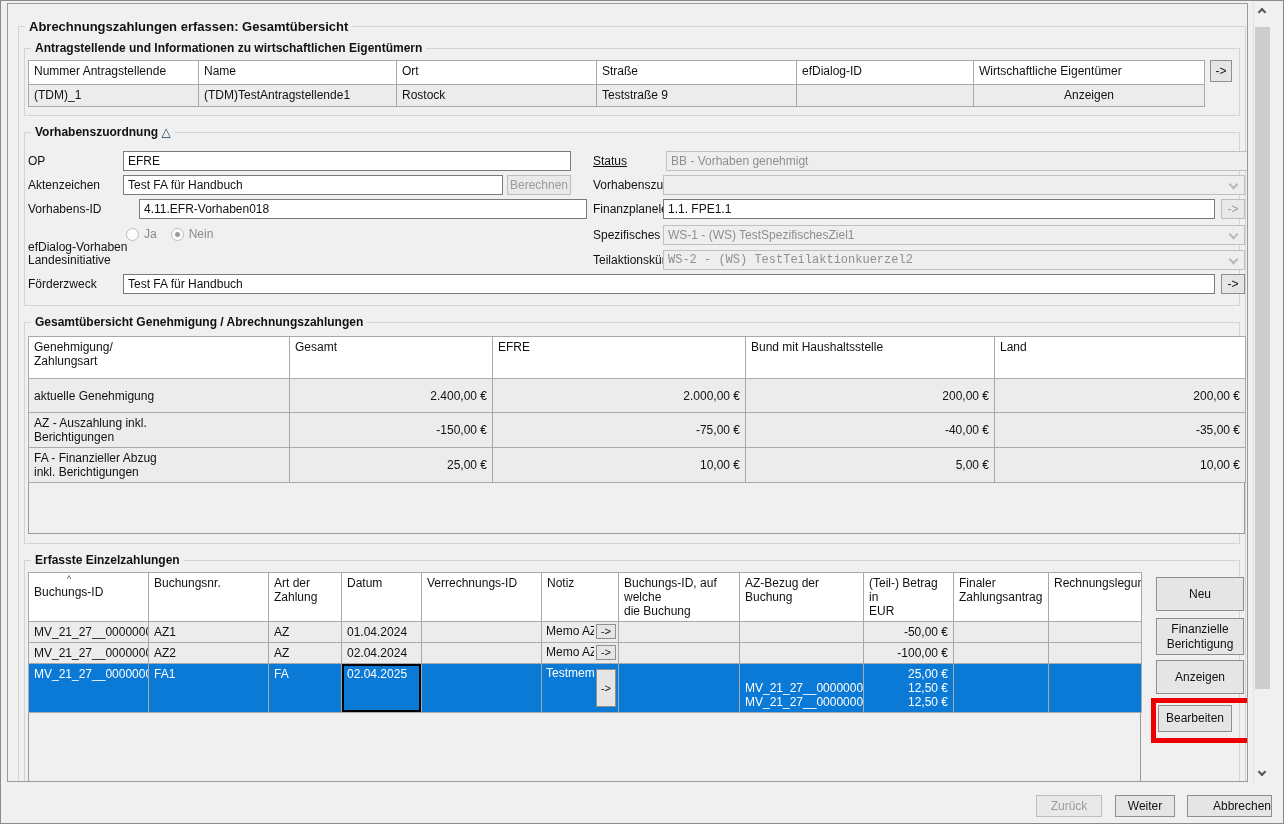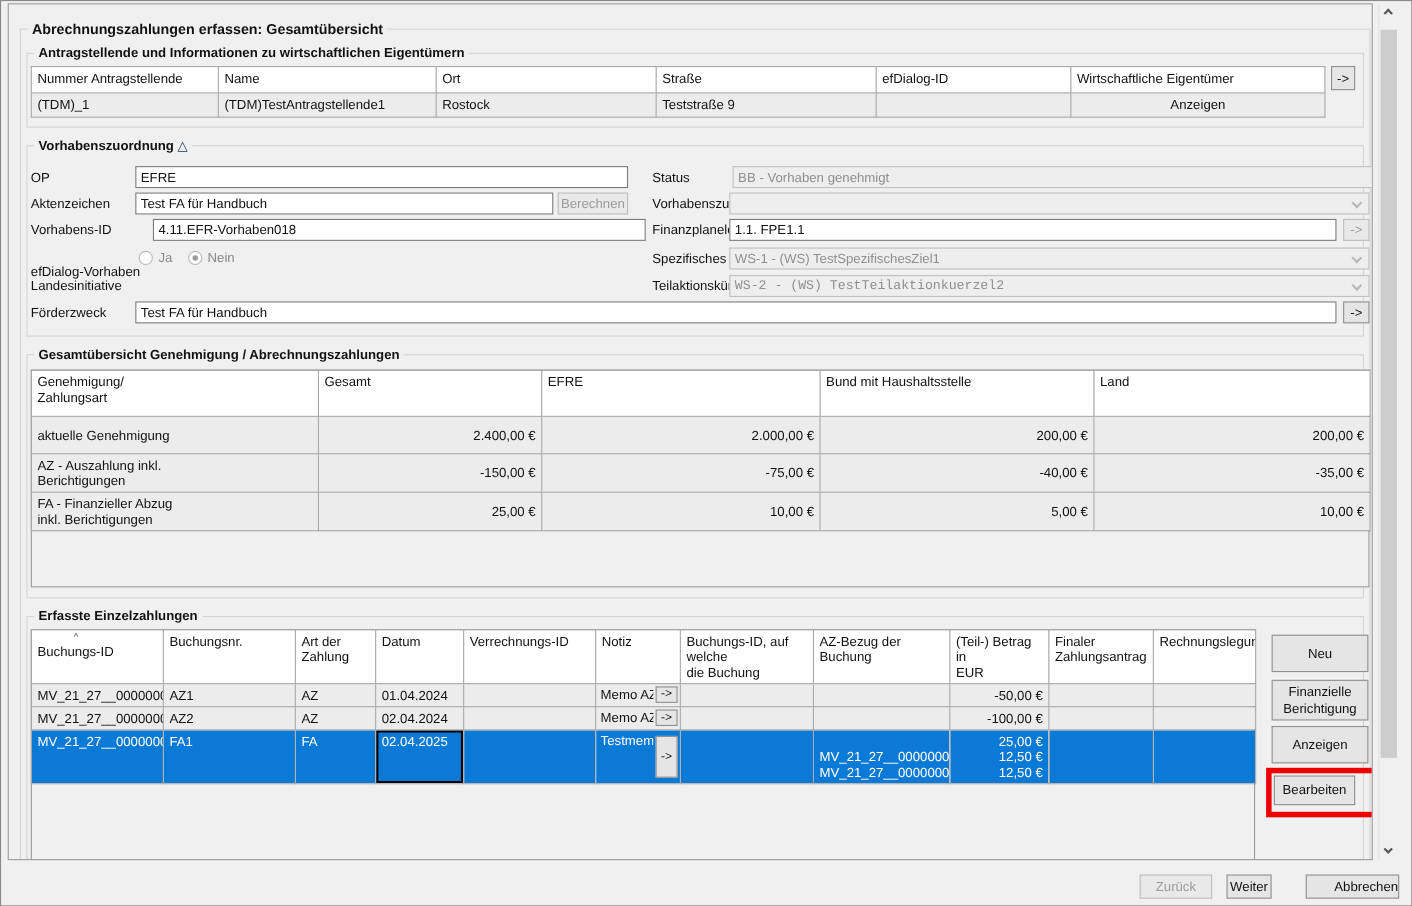--- a/index.html
+++ b/index.html
@@ -126,21 +126,21 @@
           <span>Nein</span>
         </span>
     </div>
 
     <div class="lbl" style="left:20px; top:249px;">Landesinitiative</div>
 
     <div class="lbl" style="left:20px; top:273px;">Förderzweck</div>
     <input class="tinput" style="left: 115px; top: 270px; width: 1092px;" value="Test FA für Handbuch">
     <div class="btn" style="left:1213px; top:270px; width:24px; height:20px; line-height:18px;">-&gt;</div>
 
-    <div class="lbl" style="left:585px; top:150px;">Status</div>
+    <div class="lbl" style="left:585px; top:150px;text-decoration:underline;">Status</div>
     <div class="combo" style="left:658px; top:147px; width:656px;"><span>BB - Vorhaben genehmigt</span><span class="chev"></span></div>
 
     <div class="lbl" style="left:585px; top:174px;">Vorhabenszustand</div>
     <div class="combo" style="left:655px; top:171px; width:582px;"><span></span><span class="chev"></span></div>
 
     <div class="lbl" style="left:585px; top:198px;">Finanzplanelement</div>
     <input class="tinput" style="left: 655px; top: 195px; width: 552px;" value="1.1. FPE1.1">
     <div class="btn disabled" style="left:1213px; top:195px; width:24px; height:20px; line-height:18px;">-&gt;</div>
 
     <div class="lbl" style="left:585px; top:224px;">Spezifisches Ziel</div>
@@ -310,15 +310,15 @@
     <div class="arr up">
         <span class="chev"></span>
       </div>
     <div class="thumb"></div>
     <div class="arr dn">
         <span class="chev"></span>
       </div>
   </div>
 
   <div class="btn disabled" style="left:1035px; top:794px; width:66px; height:22px; line-height:20px;">Zurück</div>
-  <div class="btn" style="left:1114px; top:794px; width:41px; height:22px; line-height:20px;">Weiter</div>
+  <div class="btn" style="left:1114px; top:794px; width:60px; height:22px; line-height:20px;">Weiter</div>
   <div class="btn" style="left:1186px; top:794px; width:85px; height:22px; line-height:20px;text-align:right;">Abbrechen</div>
 </div>
 
 </body></html>

